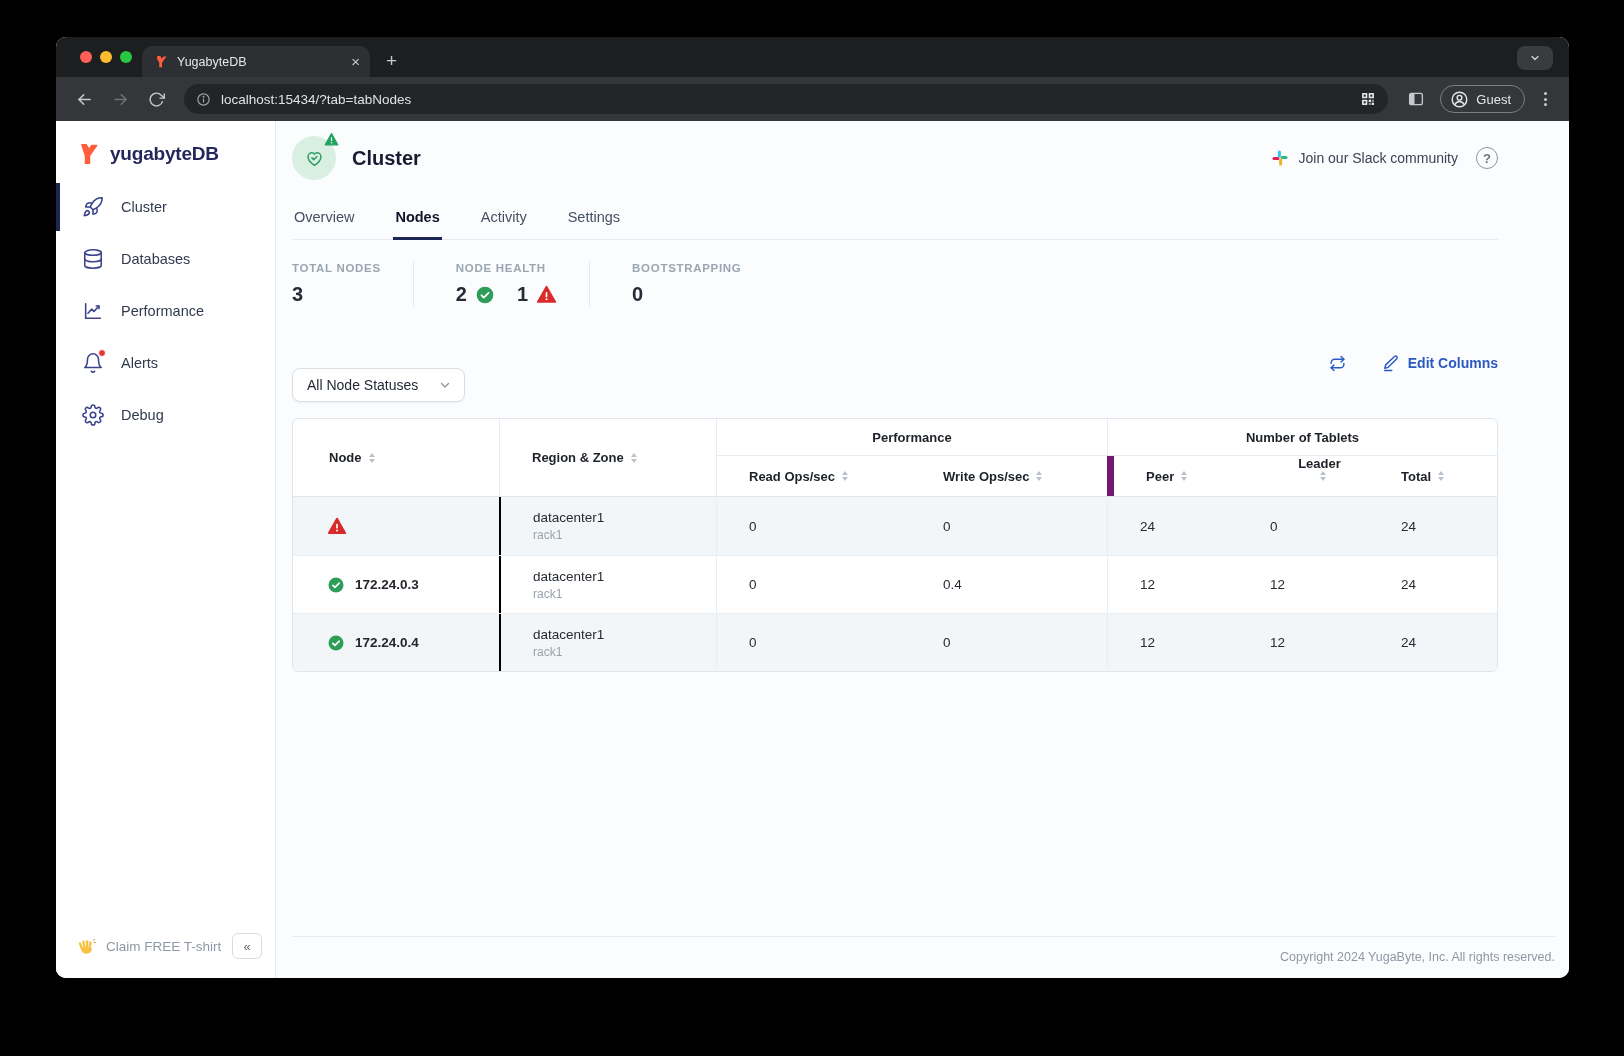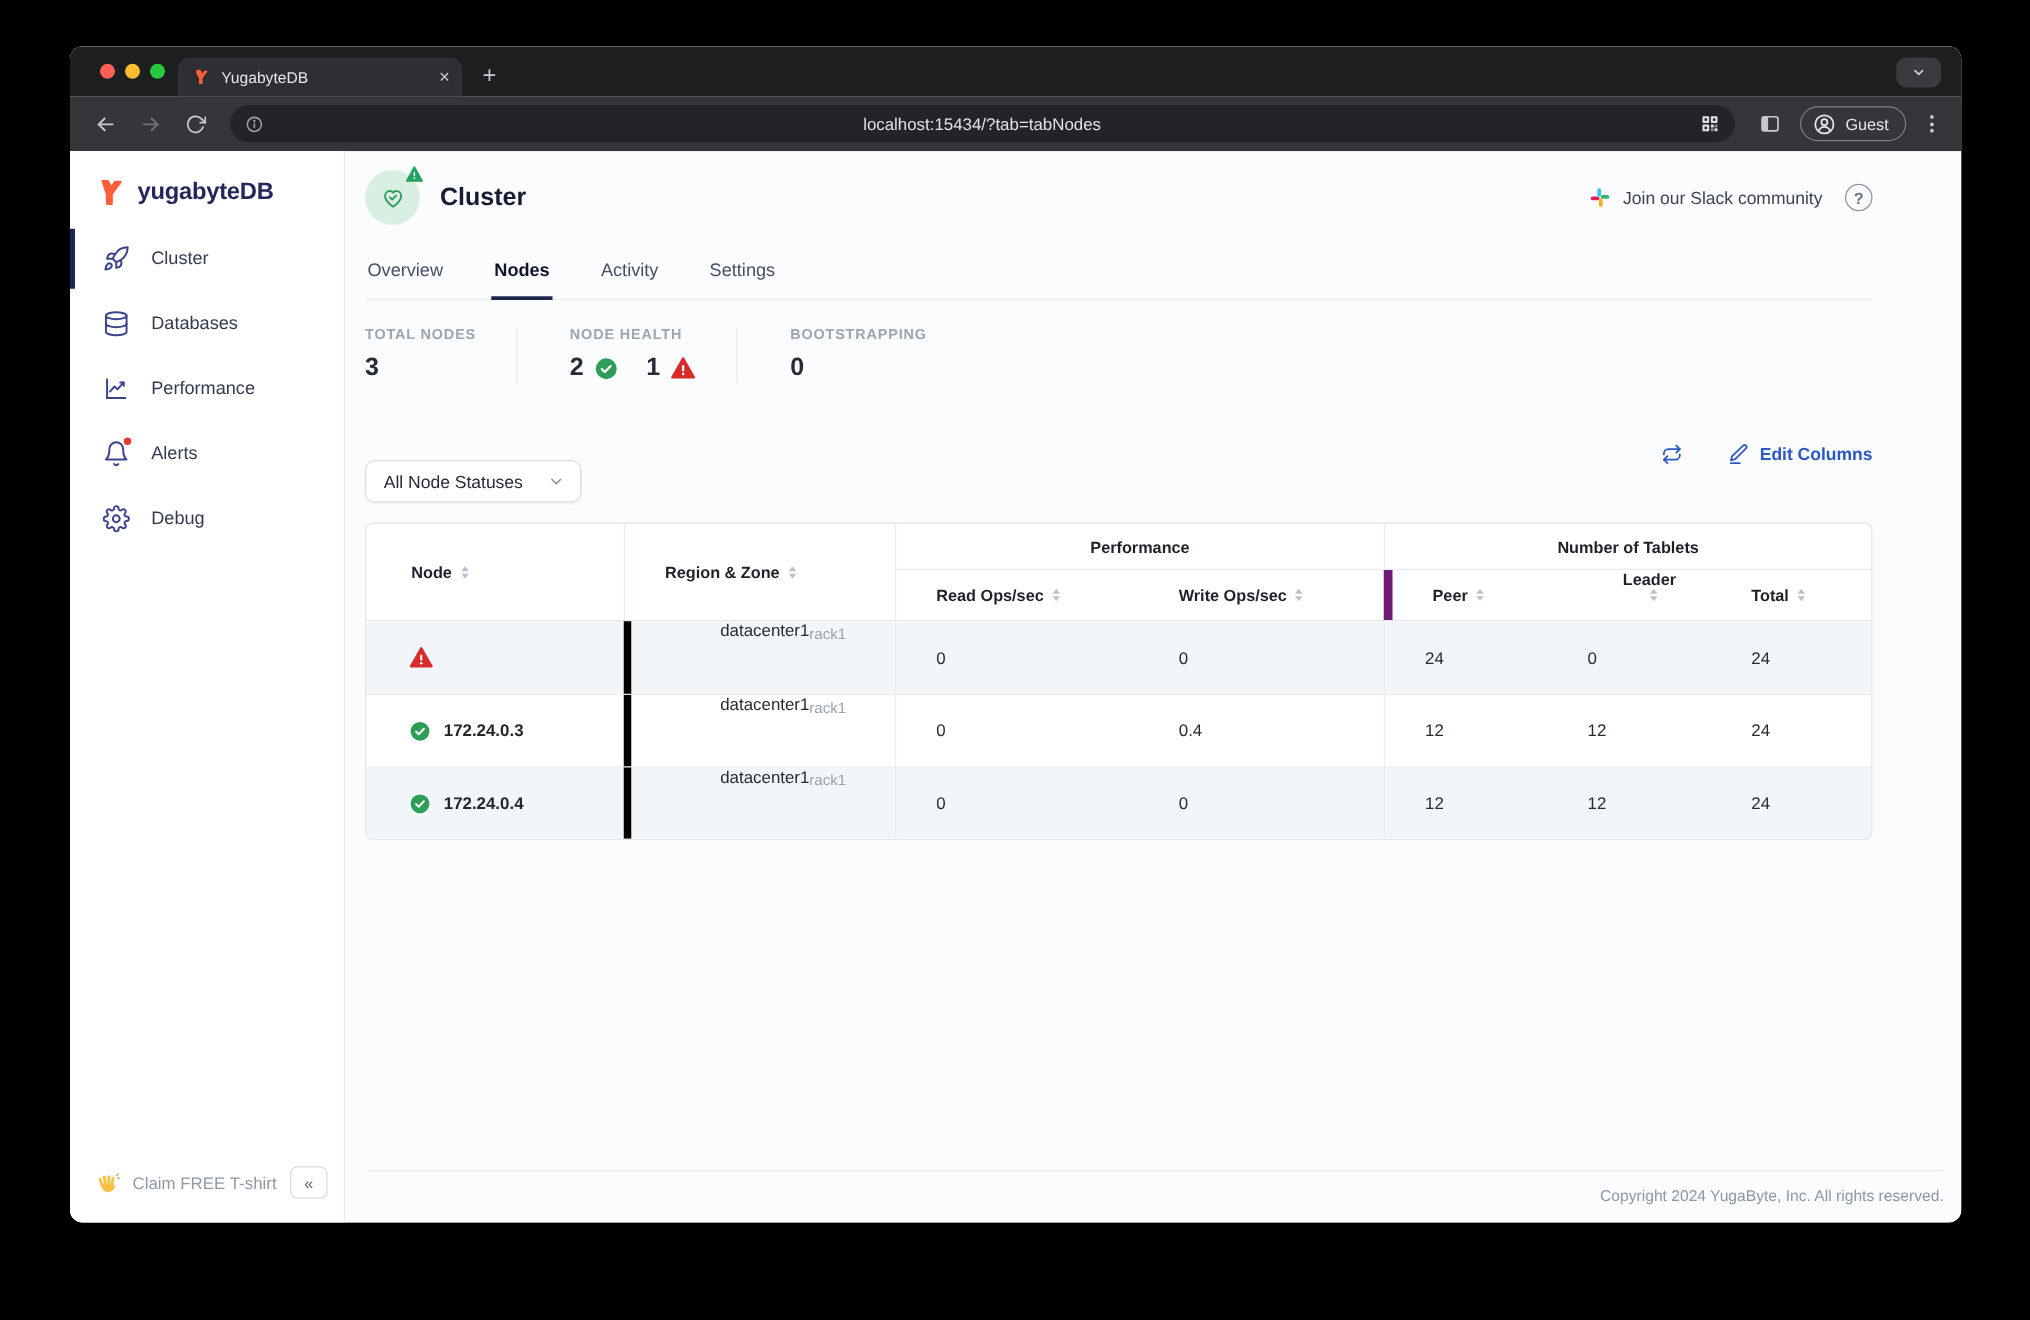--- a/index.html
+++ b/index.html
@@ -20,21 +20,21 @@
   .btab-close { color:#c3c7cc; font-size:15px; line-height:1; cursor:pointer; }
   .newtab-btn { color:#c3c7cc; font-size:19px; margin:0 0 7px 16px; line-height:1; cursor:pointer; }
   .strip-chevron { position:absolute; right:16px; top:9px; width:36px; height:24px; background:#3a3b3f;
           border-radius:8px; color:#cfd3d8; display:flex; align-items:center; justify-content:center; cursor:pointer; }
 
   .toolbar { height:44px; background:#35363a; display:flex; align-items:center; padding:0 12px; gap:4px; flex:none; }
   .nav-btn { width:32px; height:32px; display:flex; align-items:center; justify-content:center; color:#c6cacf; flex:none; cursor:pointer; }
   .nav-btn.disabled { color:#6f7378; }
   .omnibox { flex:1; height:30px; background:#232427; border-radius:15px; margin:0 8px;
              display:flex; align-items:center; padding:0 12px; gap:10px; color:#dfe2e6; }
-  .omnibox .url { font-size:13.5px; flex:1;text-align:center; }
+  .omnibox .url { font-size:13.5px; flex:1; }
   .guest-pill { height:28px; border:1px solid #7b7f85; border-radius:15px; display:flex; align-items:center;
                 gap:7px; padding:0 13px 0 9px; color:#e4e6e9; font-size:13px; margin:0 4px; cursor:pointer; }
   .kebab { display:flex; flex-direction:column; gap:2.5px; align-items:center; width:24px; cursor:pointer; }
   .kebab i { width:3px; height:3px; border-radius:50%; background:#c6cacf; }
 
   
   .page { flex:1; display:flex; background:#fbfcfd; min-height:0; }
 
   .sidebar { width:220px; background:#fff; border-right:1px solid #e7ebef; display:flex; flex-direction:column; flex:none; }
   .logo { display:flex; align-items:center; gap:8px; padding:20px 0 10px 20px; }
@@ -103,21 +103,21 @@
   .sort { display:inline-flex; flex-direction:column; gap:2px; margin-left:7px; }
   .sort::before { content:''; border-left:3.5px solid transparent; border-right:3.5px solid transparent;
                   border-bottom:4.5px solid #b9c2ca; }
   .sort::after  { content:''; border-left:3.5px solid transparent; border-right:3.5px solid transparent;
                   border-top:4.5px solid #b9c2ca; }
   .tr { height:58px; font-size:13.5px; color:#262b33; }
   .tr.striped { background:#f3f6f8; }
   .tr + .tr { border-top:1px solid #eaeef1; }
   .td { display:flex; align-items:center; }
   .td-node { padding-left:34px; gap:10px; font-weight:700; color:#23272e; }
-  .td-region { flex-direction:row; align-items:flex-start; justify-content:center; padding-left:32px; border-left:6px solid #000000; }
+  .td-region { flex-direction:column; align-items:flex-start; justify-content:center; padding-left:32px; border-left:2px solid #000000; }
   .zone-sub { font-size:12px; color:#99a3ad; margin-top:3px; }
   .td-num { padding-left:32px; }
   .bl { border-left:1px solid #eaeef1; }
 
   .main-spacer { flex:1; }
   .footer { margin-right:14px; border-top:1px solid #e7ebef; padding:13px 0 14px; text-align:right;
             font-size:12.5px; color:#8d98a5; }
 
   svg { display:block; }
 </style>

